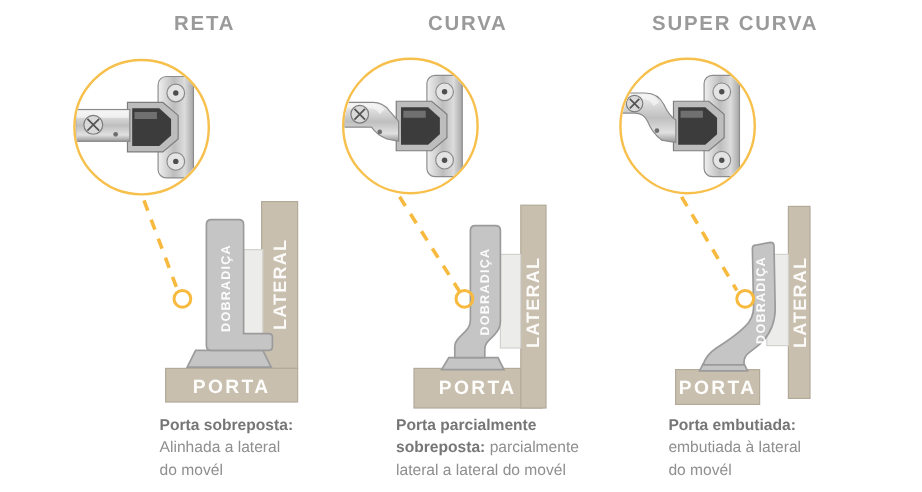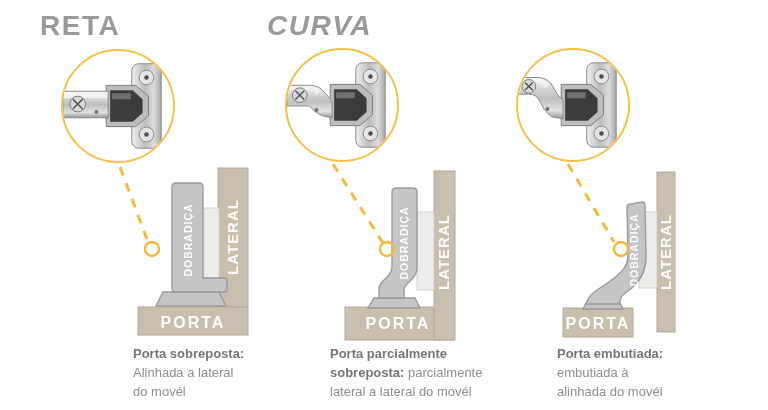--- a/index.html
+++ b/index.html
@@ -1,25 +1,25 @@
 <!DOCTYPE html>
 <html><head>
 <meta charset="utf-8">
 <style>
   html,body{margin:0;padding:0;background:#ffffff;}
   .canvas{
     position:relative;width:768px;height:410px;background:#ffffff;
     font-family:"Liberation Sans",sans-serif;overflow:hidden;
   }
   .title{
-    position:absolute;top:10px;text-align:left;
-    font-size:28px;font-weight:700;letter-spacing:1.5px;color:#9a9a9a;
+    position:absolute;top:10px;text-align:right;
+    font-size:17px;font-weight:700;letter-spacing:1.5px;color:#9a9a9a;
   }
   .t1{left:40px;width:156px;}
-  .t2{left:267px;width:156px;font-style:italic;}
+  .t2{left:267px;width:156px;}
   .t3{left:478px;width:204px;}
   .photo-circle{
     position:absolute;width:110px;height:110px;border-radius:50%;
     border:2px solid #f7c04c;background:#ffffff;overflow:hidden;
   }
   .pc1{left:61px;top:49px;}
   .pc2{left:285px;top:48px;}
   .pc3{left:516px;top:48px;}
   .photo-circle svg{width:100%;height:100%;display:block;}
   .diagram-layer{position:absolute;left:0;top:0;width:768px;height:410px;}
@@ -56,20 +56,21 @@
         <stop offset="0" stop-color="#f2f2f2"></stop>
           <stop offset="0.5" stop-color="#bfbfbf"></stop>
         <stop offset="0.8" stop-color="#e0e0e0"></stop>
           <stop offset="1" stop-color="#989898"></stop>
       </linearGradient>
     </defs>
   </svg>
 
   <div class="title t1">RETA</div>
   <div class="title t2">CURVA</div>
+  <div class="title t3">SUPER CURVA</div>
 
   <div class="photo-circle pc1">
     <svg viewBox="0 0 112 112">
       <rect x="70" y="13" width="30" height="86" rx="7" fill="url(#gMetalV)" stroke="#8c8c8c"></rect>
       <circle cx="85" cy="27" r="7.5" fill="#e4e4e4" stroke="#8a8a8a"></circle>
         <circle cx="85" cy="27" r="2.3" fill="#4e4e4e"></circle>
       <circle cx="85" cy="85" r="7.5" fill="#e4e4e4" stroke="#8a8a8a"></circle>
         <circle cx="85" cy="85" r="2.3" fill="#4e4e4e"></circle>
       <path d="M44,35 L74,35 L87,46 L87,66 L74,77 L44,77 Z" fill="#bdbdbd" stroke="#7d7d7d"></path>
       <path d="M48,40 L71,40 L81,49 L81,63 L71,72 L48,72 Z" fill="#3c3c3c"></path>
@@ -155,16 +156,16 @@
   <div class="caption cap1">
     <span class="cb">Porta sobreposta:</span>
     <span class="cr">Alinhada a lateral do movél</span>
   </div>
   <div class="caption cap2">
     <span class="cb">Porta parcialmente sobreposta:</span>
     <span class="cr">parcialmente lateral a lateral do movél</span>
   </div>
   <div class="caption cap3">
     <span class="cb">Porta embutiada:</span>
-    <span class="cr">embutiada à alinhada do movél</span>
+    <span class="cr">embutiada à lateral do movél</span>
   </div>
 
 </div>
 
 </body></html>

